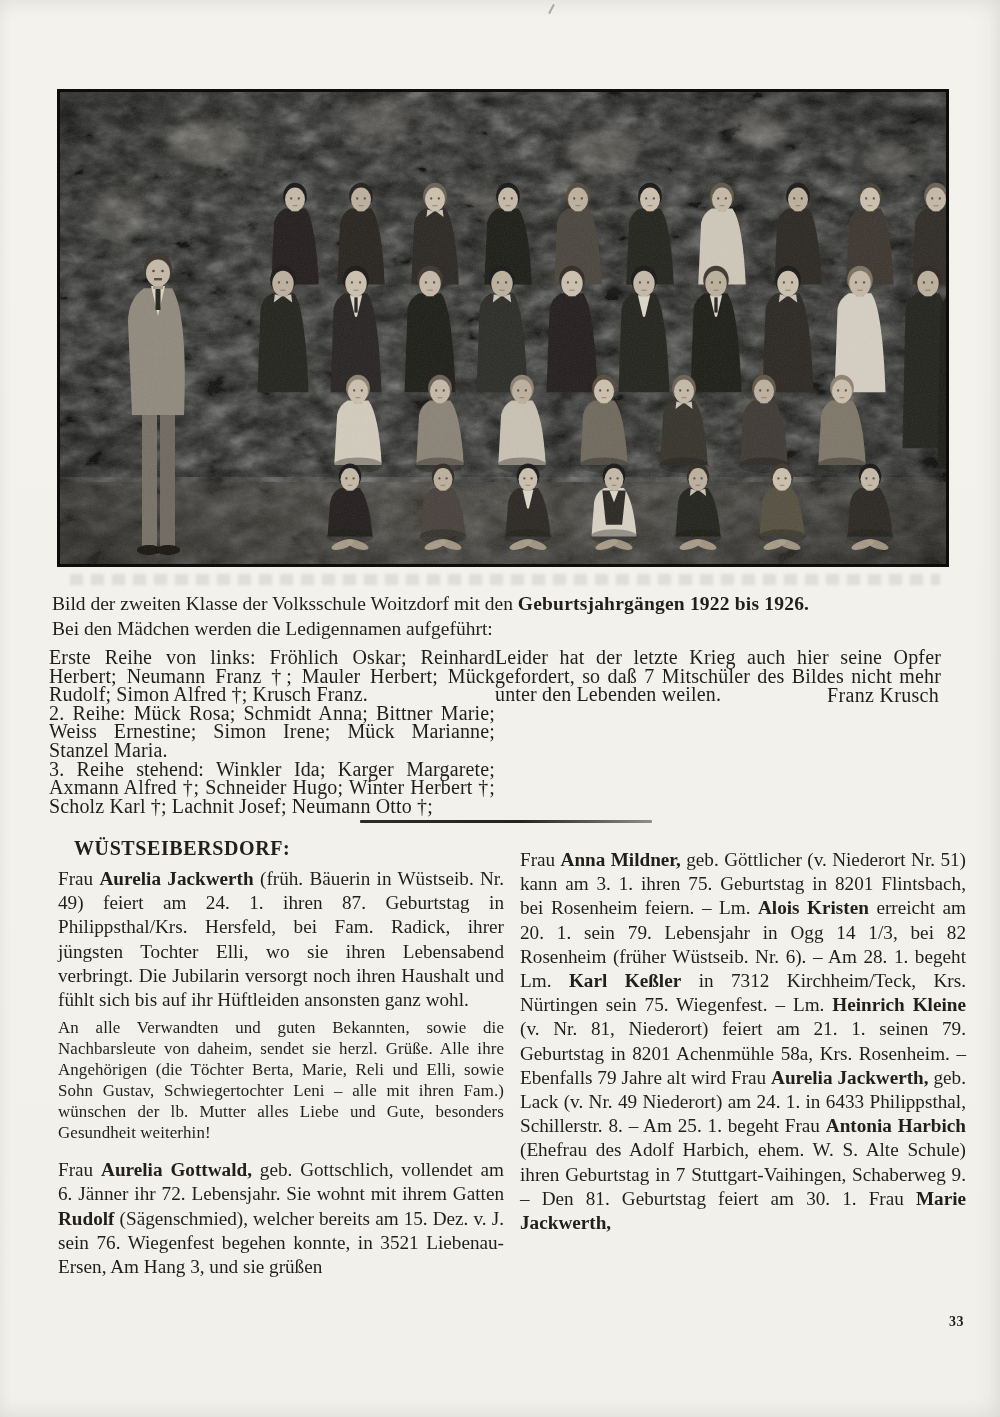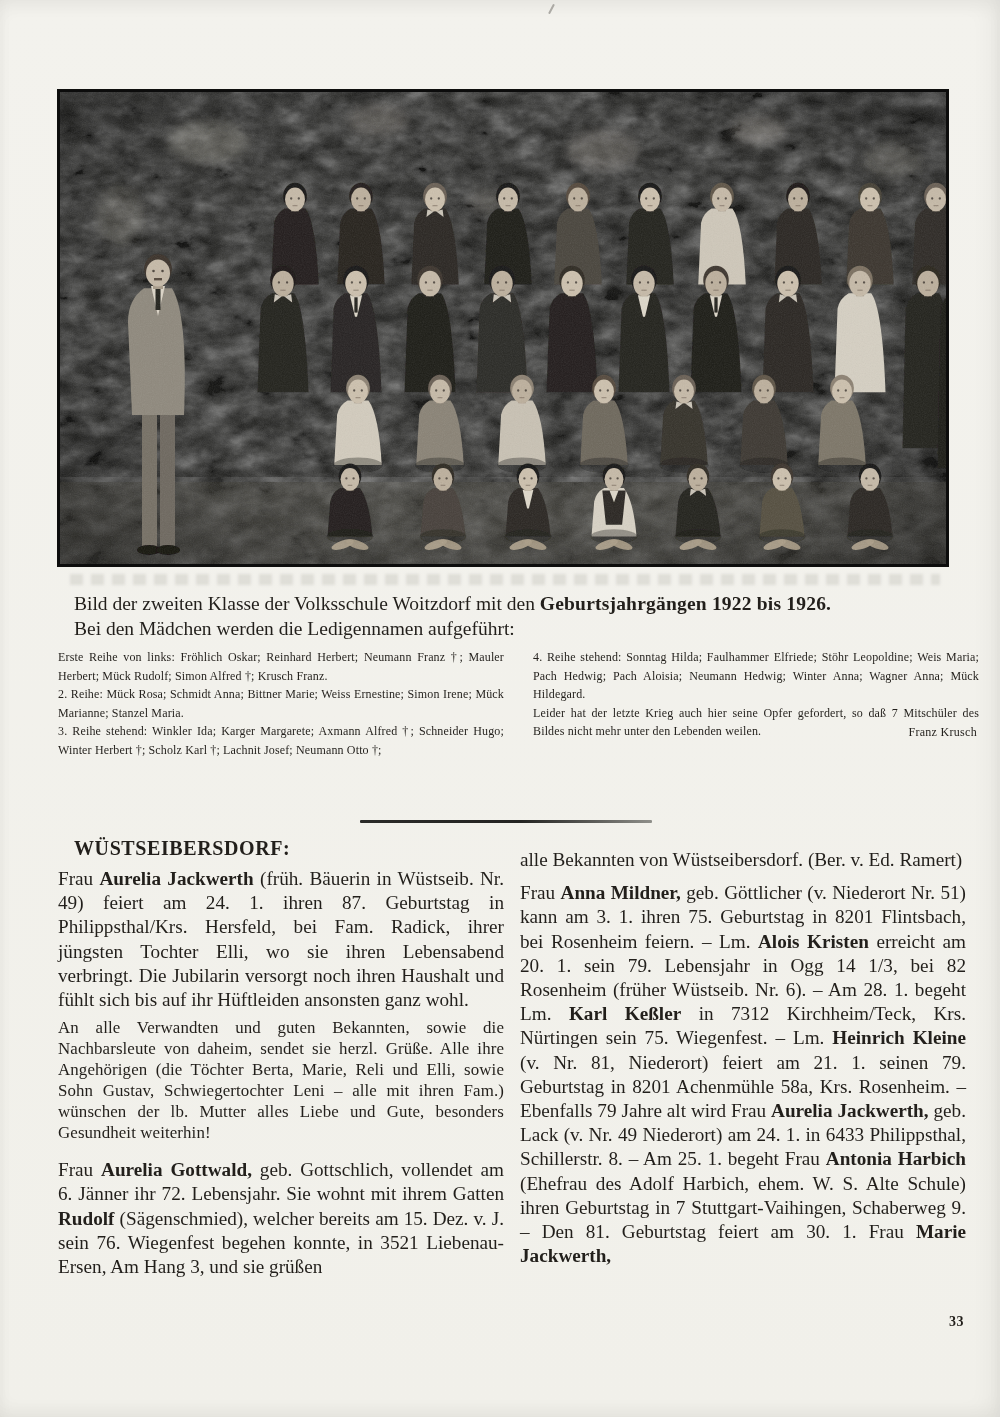--- a/index.html
+++ b/index.html
@@ -8,24 +8,24 @@
     background:linear-gradient(#f3f2ed,#f1f0ea);
     box-shadow:inset -10px 0 22px rgba(0,0,0,.045), inset 0 8px 16px rgba(0,0,0,.03), inset 0 -8px 16px rgba(0,0,0,.03);
     font-family:"Liberation Serif", serif;color:#221f1b;
   }
   .artifact-slash{position:absolute;left:546px;top:8px;width:11px;height:2px;background:#95938d;transform:rotate(-62deg);border-radius:1px;opacity:.75;}
   .photo{position:absolute;left:58px;top:90px;width:890px;height:476px;margin:0;background:#191917;box-shadow:0 0 0 1px #0e0e0d;}
   .photo svg{display:block;width:100%;height:100%;}
   .ghost-band{position:absolute;left:70px;top:574px;width:870px;height:11px;
     background:repeating-linear-gradient(90deg, rgba(125,122,112,.16) 0 13px, transparent 13px 21px);
     filter:blur(1.4px);}
-  .caption{position:absolute;left:74px;top:591px;width:904px;font-size:19.5px;line-height:25px;}
+  .caption{position:absolute;left:52px;top:591px;width:904px;font-size:19.5px;line-height:25px;}
   .caption b{font-weight:bold;letter-spacing:.2px;}
-  .legend{position:absolute;left:58px;top:648px;width:904px;display:grid;grid-template-columns:446px 446px;column-gap:29px;
-    font-size:12px;line-height:18.6px;text-align:justify;letter-spacing:.15px;}
+  .legend{position:absolute;left:49px;top:648px;width:904px;display:grid;grid-template-columns:446px 446px;column-gap:0;
+    font-size:20px;line-height:18.6px;text-align:justify;letter-spacing:.15px;}
   .legend p{margin:0;}
   .closing{position:relative;}
   .attribution{position:absolute;right:2px;bottom:-1px;letter-spacing:.3px;}
   .divider{position:absolute;left:360px;top:820px;width:292px;height:3px;
     background:linear-gradient(90deg,#2b2b29 0%,#242422 55%,#5c5c58 80%,#8f8f8a 100%);border-radius:1px;}
   .section{position:absolute;left:58px;top:836px;width:904px;display:grid;grid-template-columns:446px 446px;column-gap:16px;}
   .section h2{margin:0 0 7px 16px;font-size:20px;line-height:24px;letter-spacing:.6px;}
   .body{margin:0 0 5px 0;font-size:19.2px;line-height:24.2px;text-align:justify;}
   .body.small{font-size:16.9px;line-height:21px;margin-bottom:15px;letter-spacing:.1px;}
   .col-right{padding-top:12px;}
@@ -400,35 +400,33 @@
     <span>Bei den Mädchen werden die Ledigennamen aufgeführt:</span>
   </div>
 
   <div class="legend">
     <div class="col">
       <p>Erste Reihe von links: Fröhlich Oskar; Reinhard Herbert; Neumann Franz †; Mauler Herbert; Mück Rudolf; Simon Alfred †; Krusch Franz.</p>
       <p>2. Reihe: Mück Rosa; Schmidt Anna; Bittner Marie; Weiss Ernestine; Simon Irene; Mück Marianne; Stanzel Maria.</p>
       <p>3. Reihe stehend: Winkler Ida; Karger Margarete; Axmann Alfred †; Schneider Hugo; Winter Herbert †; Scholz Karl †; Lachnit Josef; Neumann Otto †;</p>
     </div>
     <div class="col">
-      <p>4. Reihe stehend: Sonntag Hilda; Faulhammer Elfriede; Stöhr Leopoldine; Weis Maria; Pach Hedwig; Pach Aloisia; Neumann Hedwig; Winter Anna; Wagner Anna; Mück Hildegard.</p>
       <p class="closing"><span>Leider hat der letzte Krieg auch hier seine Opfer gefordert, so daß 7 Mitschüler des Bildes nicht mehr unter den Lebenden weilen.</span><span class="attribution">Franz Krusch</span></p>
     </div>
   </div>
 
   <div class="divider"></div>
 
   <div class="section">
     <div class="col">
       <h2>WÜSTSEIBERSDORF:</h2>
       <p class="body"><span>Frau </span><b>Aurelia Jackwerth</b><span> (früh. Bäuerin in Wüstseib. Nr. 49) feiert am 24. 1. ihren 87. Geburtstag in Philippsthal/Krs. Hersfeld, bei Fam. Radick, ihrer jüngsten Tochter Elli, wo sie ihren Lebensabend verbringt. Die Jubilarin versorgt noch ihren Haushalt und fühlt sich bis auf ihr Hüftleiden ansonsten ganz wohl.</span></p>
       <p class="body small"><span>An alle Verwandten und guten Bekannten, sowie die Nachbarsleute von daheim, sendet sie herzl. Grüße. Alle ihre Angehörigen (die Töchter Berta, Marie, Reli und Elli, sowie Sohn Gustav, Schwiegertochter Leni – alle mit ihren Fam.) wünschen der lb. Mutter alles Liebe und Gute, besonders Gesundheit weiterhin!</span></p>
       <p class="body"><span>Frau </span><b>Aurelia Gottwald,</b><span> geb. Gottschlich, vollendet am 6. Jänner ihr 72. Lebensjahr. Sie wohnt mit ihrem Gatten </span><b>Rudolf</b><span> (Sägenschmied), welcher bereits am 15. Dez. v. J. sein 76. Wiegenfest begehen konnte, in 3521 Liebenau-Ersen, Am Hang 3, und sie grüßen</span></p>
     </div>
     <div class="col col-right">
-      <p class="body first"><span>alle Bekannten von Wüstseibersdorf. (Ber. v. Ed. Ramert)</span></p>
       <p class="body"><span>Frau </span><b>Anna Mildner,</b><span> geb. Göttlicher (v. Niederort Nr. 51) kann am 3. 1. ihren 75. Geburtstag in 8201 Flintsbach, bei Rosenheim feiern. – Lm. </span><b>Alois Kristen</b><span> erreicht am 20. 1. sein 79. Lebensjahr in Ogg 14 1/3, bei 82 Rosenheim (früher Wüstseib. Nr. 6). – Am 28. 1. begeht Lm. </span><b>Karl Keßler</b><span> in 7312 Kirchheim/Teck, Krs. Nürtingen sein 75. Wiegenfest. – Lm. </span><b>Heinrich Kleine</b><span> (v. Nr. 81, Niederort) feiert am 21. 1. seinen 79. Geburtstag in 8201 Achenmühle 58a, Krs. Rosenheim. – Ebenfalls 79 Jahre alt wird Frau </span><b>Aurelia Jackwerth,</b><span> geb. Lack (v. Nr. 49 Niederort) am 24. 1. in 6433 Philippsthal, Schillerstr. 8. – Am 25. 1. begeht Frau </span><b>Antonia Harbich</b><span> (Ehefrau des Adolf Harbich, ehem. W. S. Alte Schule) ihren Geburtstag in 7 Stuttgart-Vaihingen, Schaberweg 9. – Den 81. Geburtstag feiert am 30. 1. Frau </span><b>Marie Jackwerth,</b></p>
     </div>
   </div>
 
   <div class="page-number">33</div>
 
 </div>
 
 </body></html>

